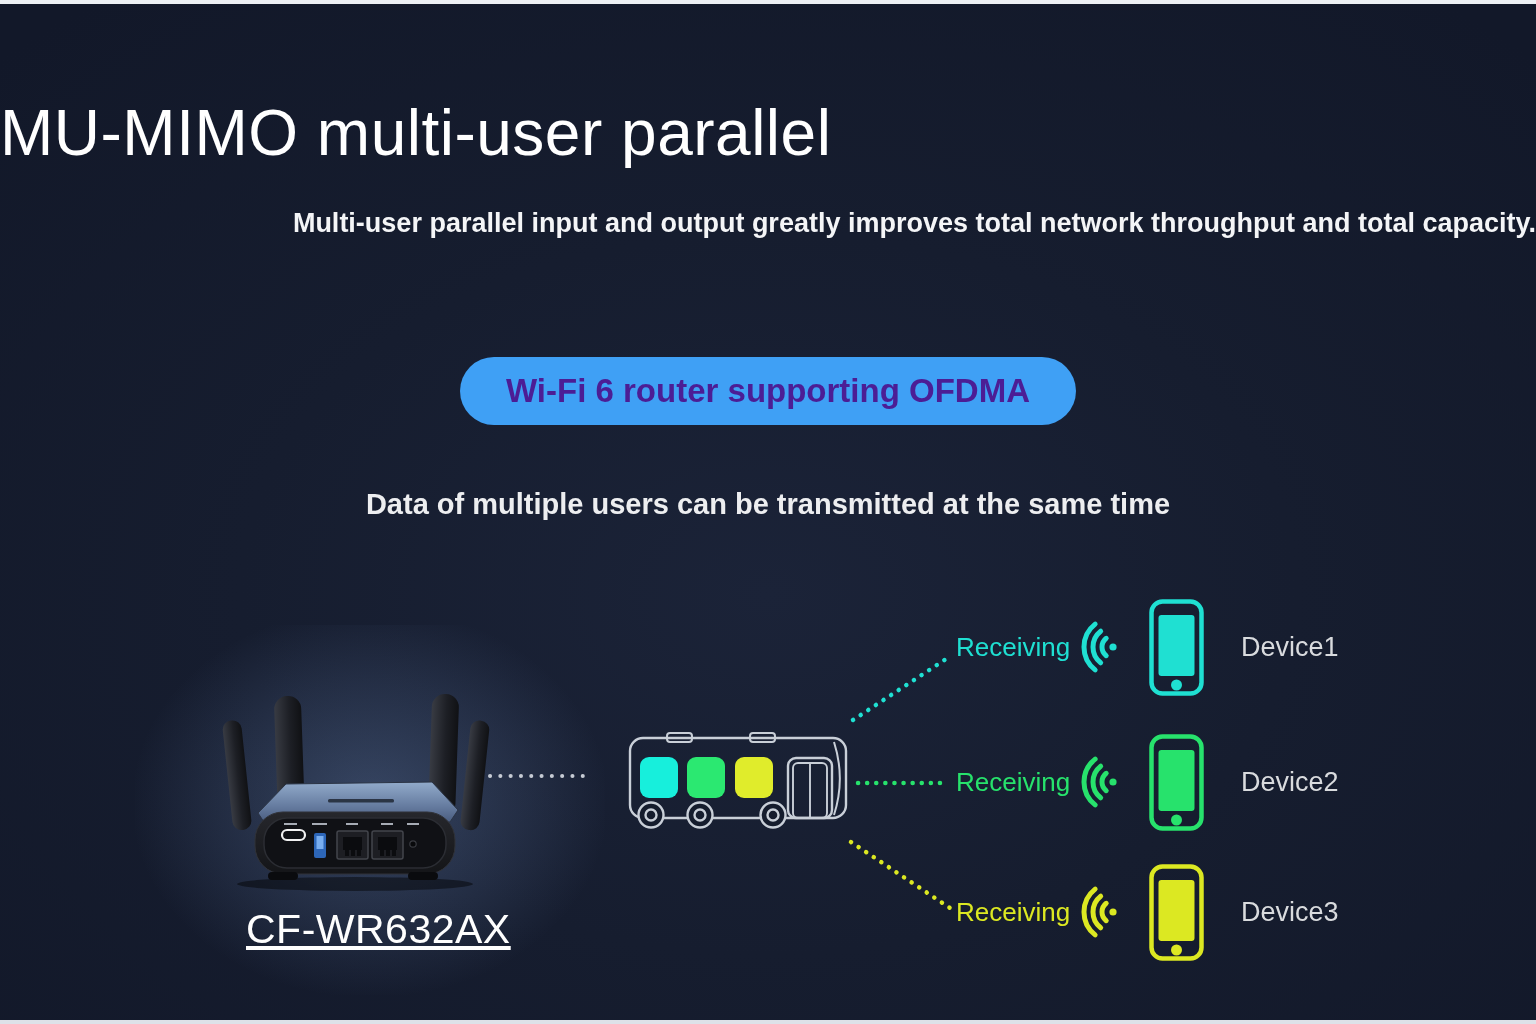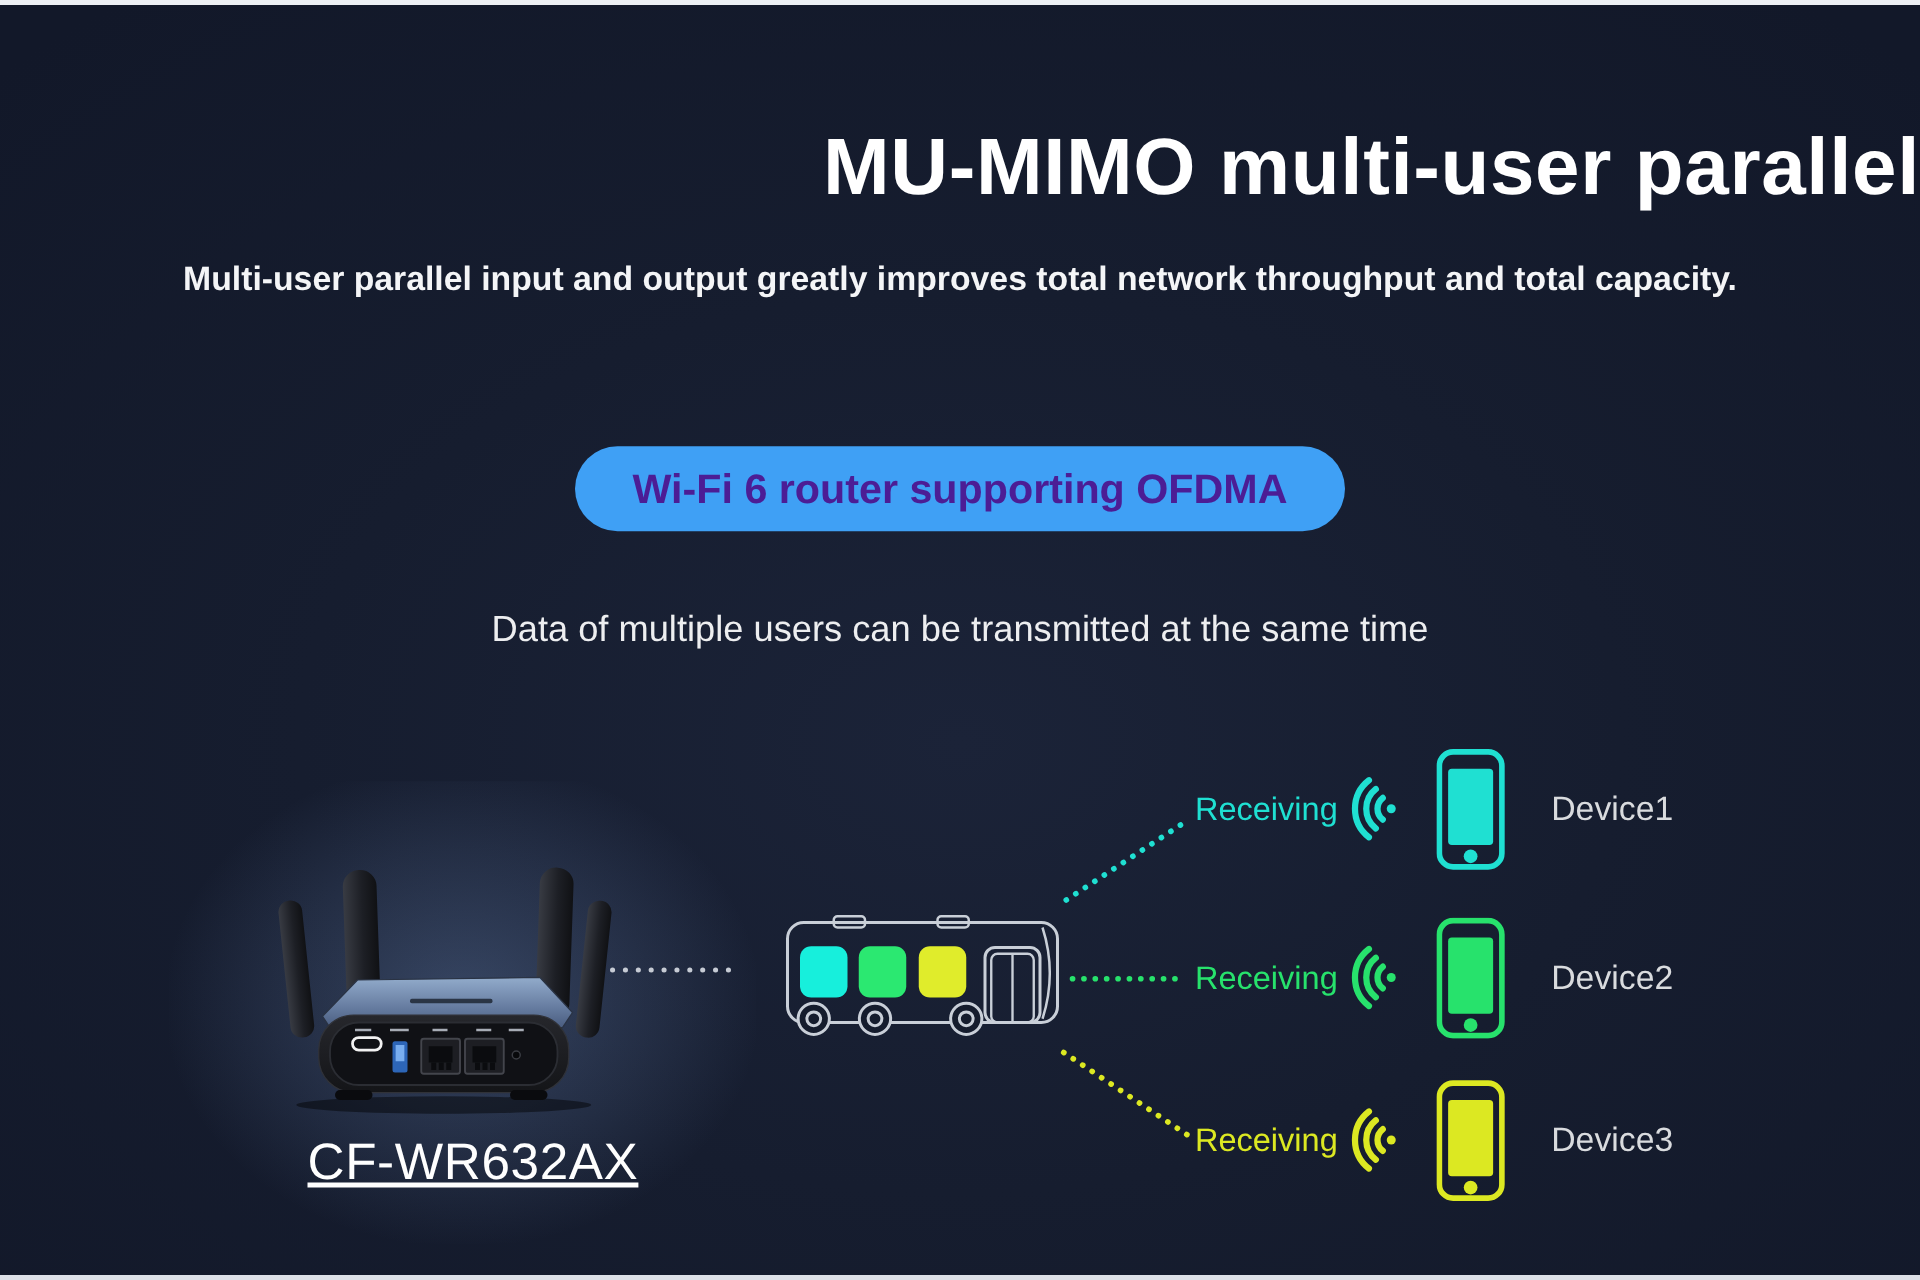--- a/index.html
+++ b/index.html
@@ -9,35 +9,35 @@
     background: radial-gradient(ellipse 1100px 750px at 50% 58%, #1b2338 0%, #161d2f 48%, #121829 100%);
   }
   .strip-top    { position:absolute; top:0; left:0; right:0; height:4px; background:#edf0f4; }
   .strip-bottom { position:absolute; bottom:0; left:0; right:0; height:4px; background:#dde1e8; }
   .glow {
     position:absolute; left:135px; top:625px; width:470px; height:370px;
     background: radial-gradient(ellipse at 50% 48%, rgba(118,148,198,0.34) 0%, rgba(118,148,198,0.13) 46%, rgba(118,148,198,0) 72%);
     pointer-events:none;
   }
   .title {
-    position:absolute; top:100px; left:0; width:100%; text-align:right;
-    color:#ffffff; font-size:64px; font-weight:700; line-height:1.05; letter-spacing:0.5px;
+    position:absolute; top:100px; left:0; width:100%; text-align:left;
+    color:#ffffff; font-size:64px; font-weight:400; line-height:1.05; letter-spacing:0.5px;
   }
   .subtitle {
-    position:absolute; top:203px; left:0; width:100%; text-align:center;
+    position:absolute; top:203px; left:0; width:100%; text-align:right;
     color:#f4f5f7; font-size:27px; font-weight:700; line-height:40px;
   }
   .badge {
     position:absolute; top:357px; left:50%; transform:translateX(-50%);
     height:68px; line-height:68px; padding:0 46px; border-radius:34px;
     color:#4c1d95; font-size:33px; font-weight:700; white-space:nowrap;
   }
   .caption {
     position:absolute; top:488px; left:0; width:100%; text-align:center;
-    color:#edeef0; font-size:29px; font-weight:400;
+    color:#edeef0; font-size:29px; font-weight:700;
   }
   .links-svg   { position:absolute; left:0; top:0; width:1536px; height:1024px; pointer-events:none; }
   .router-svg  { position:absolute; left:200px; top:672px; width:290px; height:240px; }
   .router-label{ position:absolute; left:246px; top:906px; color:#fefefe; font-size:41px; font-weight:500; letter-spacing:0.5px;text-decoration:underline; }
   .bus-svg     { position:absolute; left:618px; top:722px; width:245px; height:115px; }
   .device-row  { position:absolute; left:956px; height:100px; display:flex; align-items:center; }
   .row-1 { top:597px; } .row-2 { top:732px; } .row-3 { top:862px; }
   .receiving   { font-size:26px; font-weight:400; width:112px; white-space:nowrap; }
   .wifi-svg    { width:48px; height:64px; margin-left:2px; flex:none; }
   .phone-svg   { width:55px; height:97px; margin-left:31px; flex:none; }

